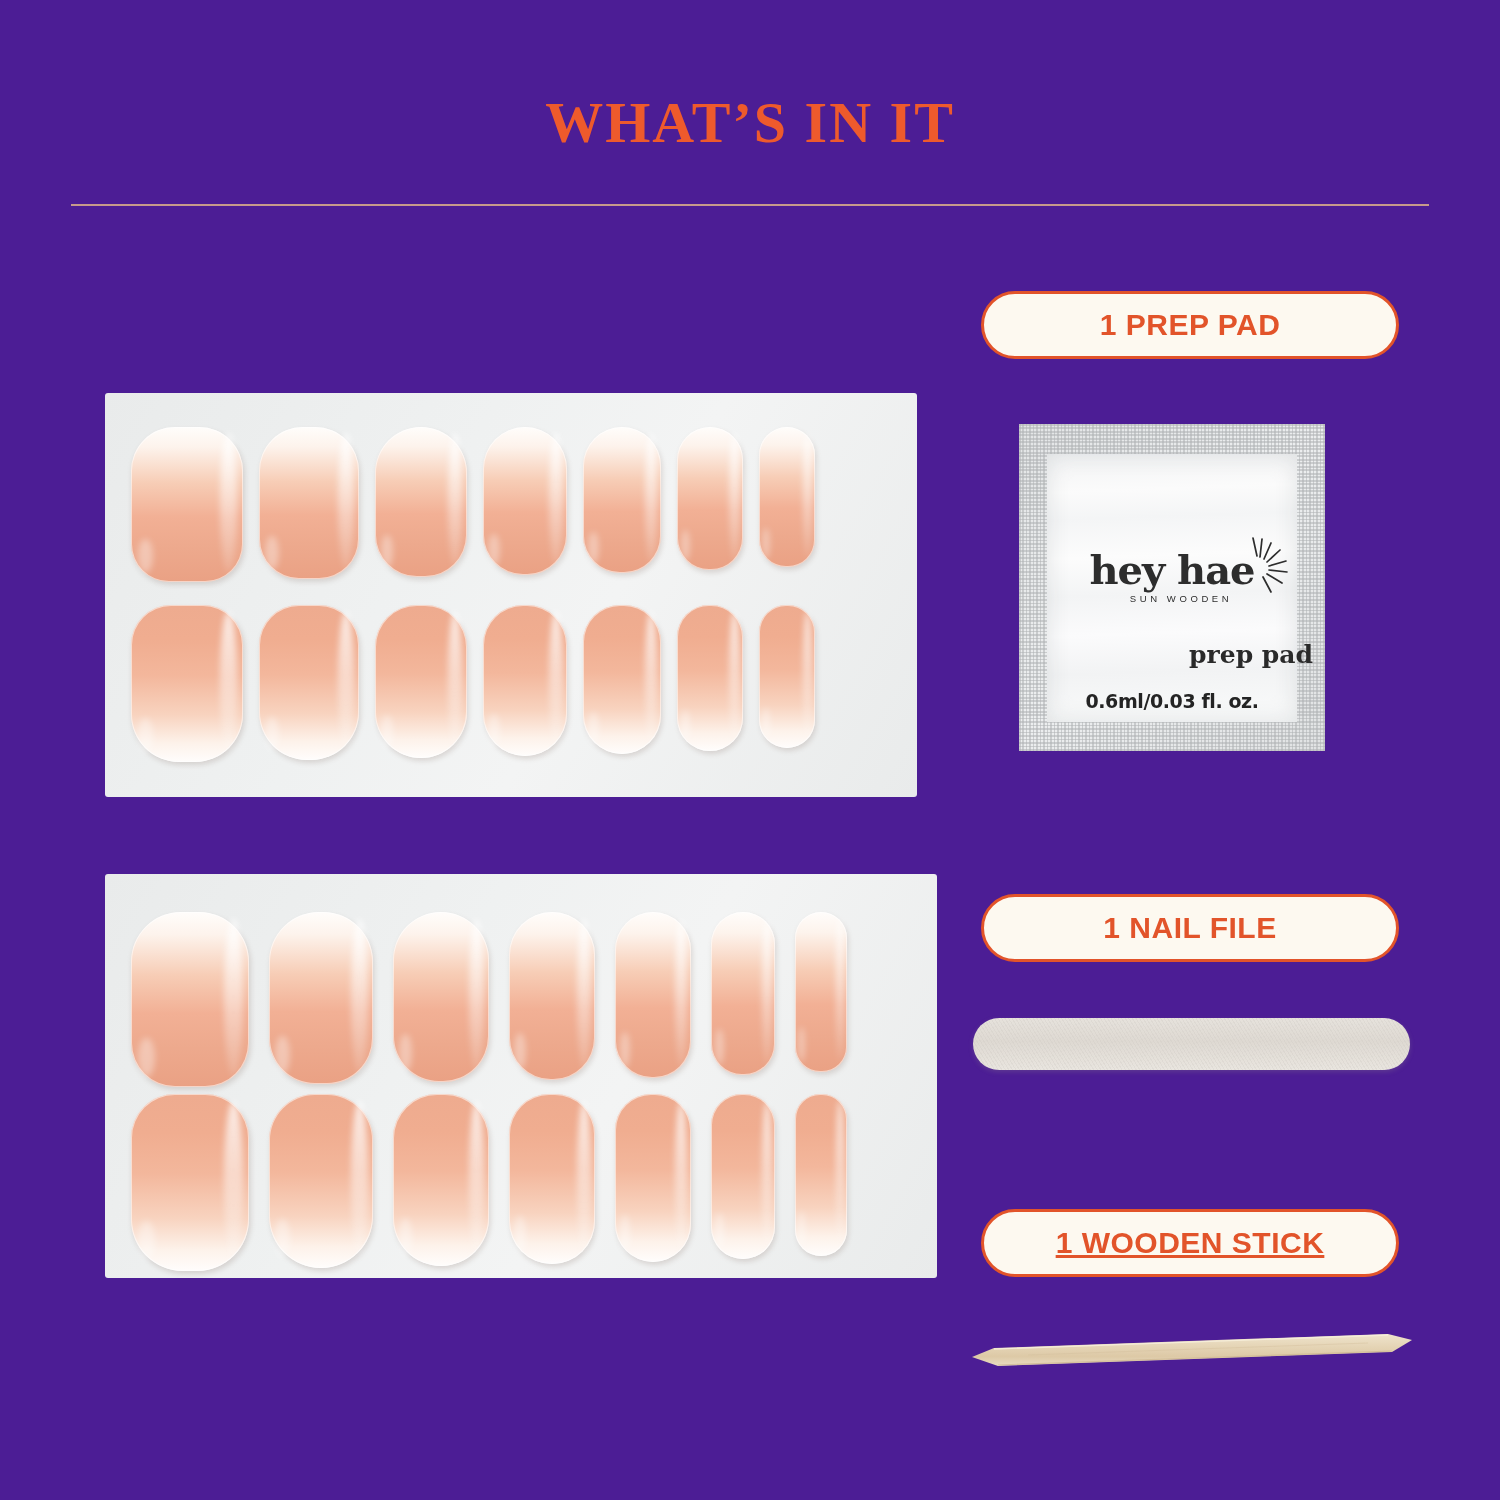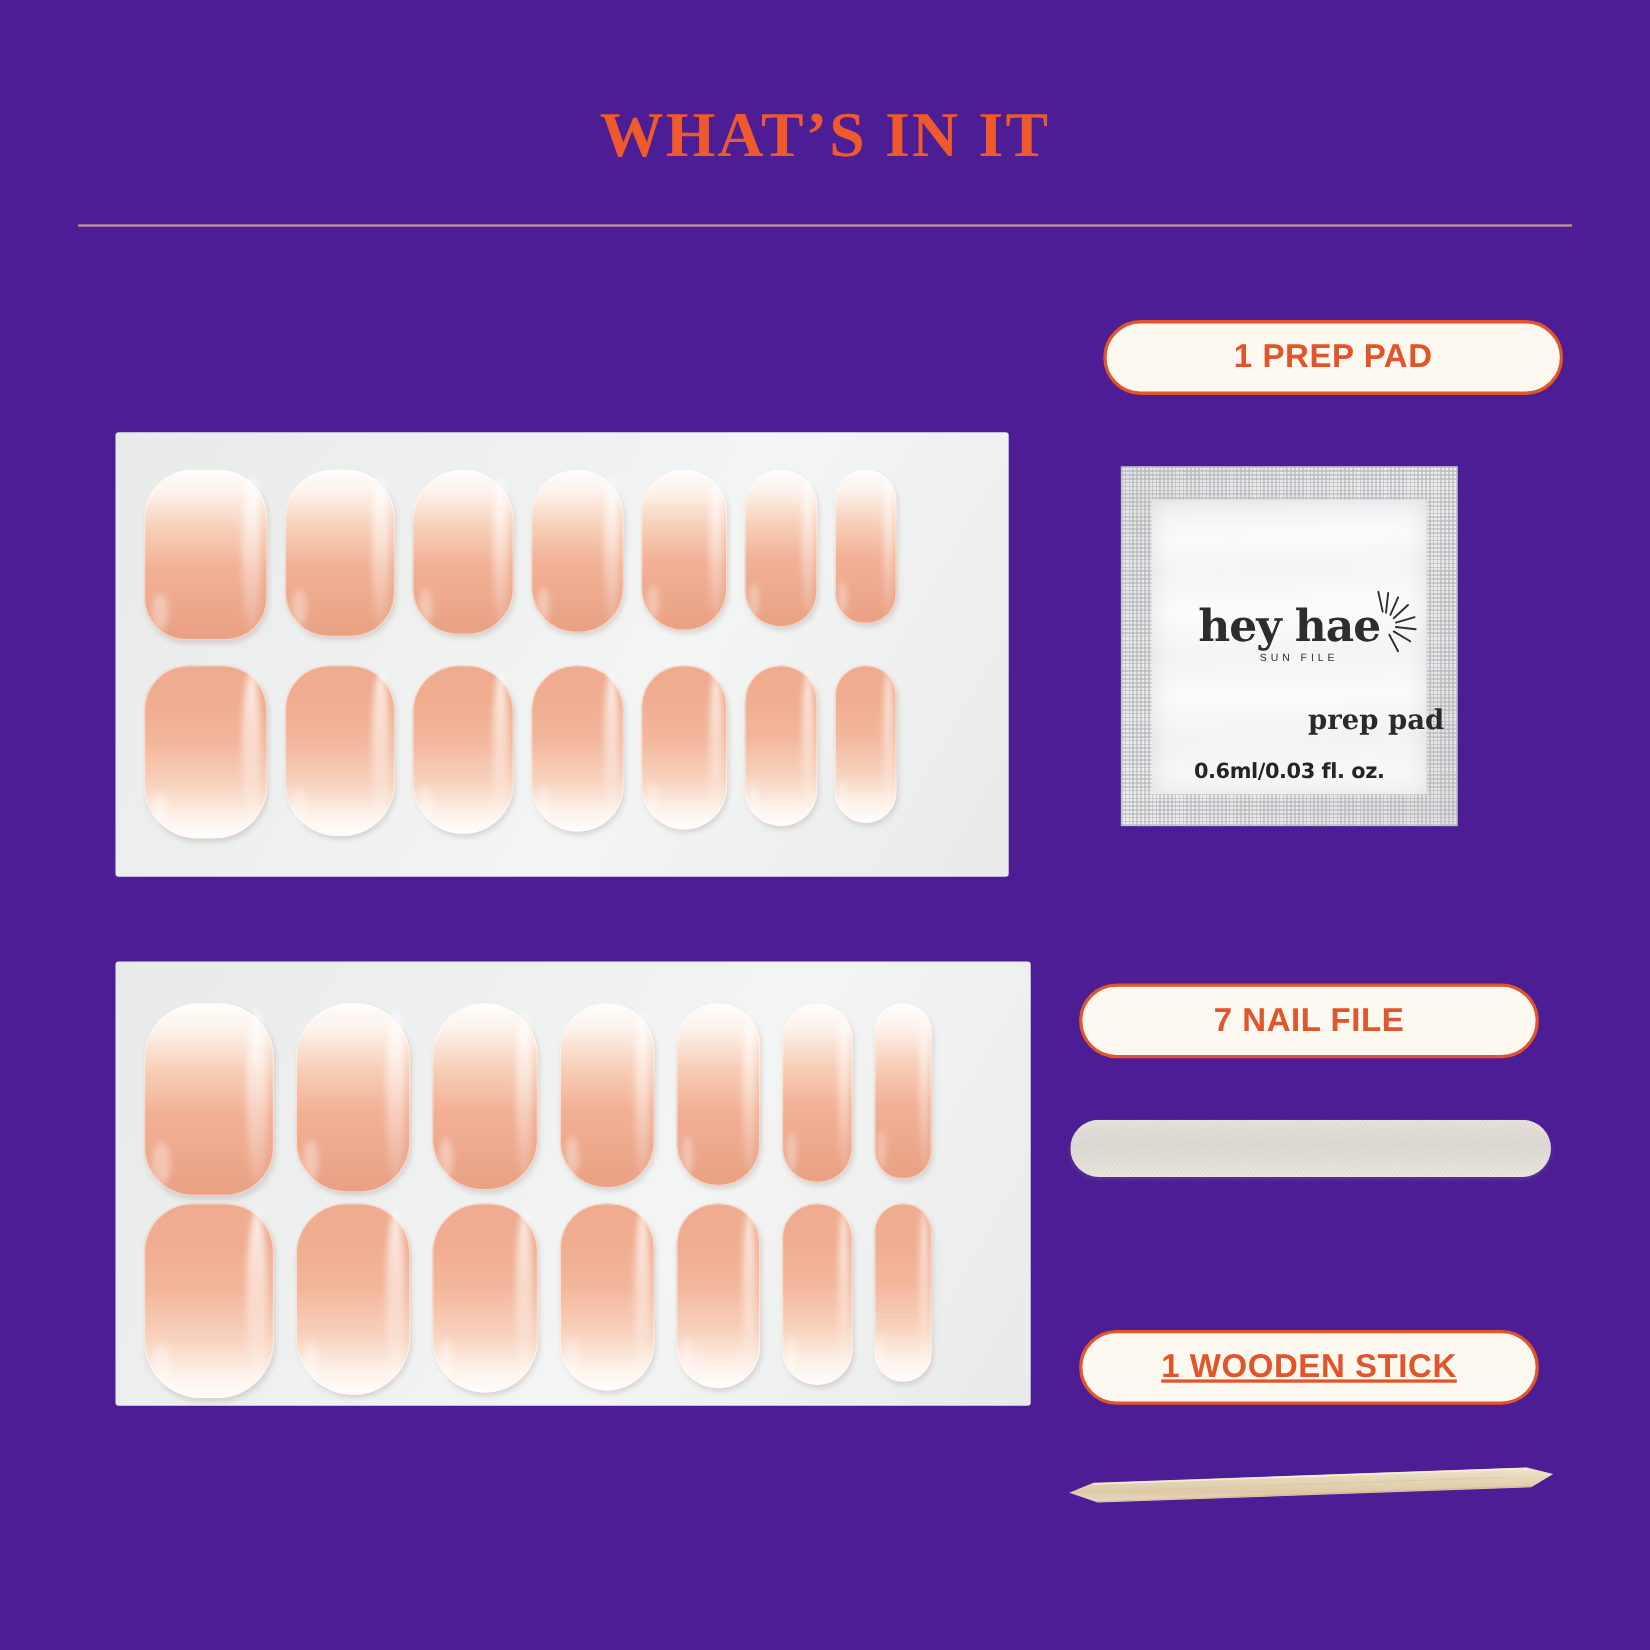--- a/index.html
+++ b/index.html
@@ -56,21 +56,21 @@
     white-space: nowrap;
   }
   .pill-strips {
     left: 93px;  top: 291px;
     width: 432px; height: 68px;
     font-size: 30px;
   }
   .pill-strips .lbl-bold   { font-weight: bold; letter-spacing: 0.5px; }
   .pill-strips .lbl-light  { font-weight: 400; letter-spacing: 0.5px; }
 
-  .pill-prep  { left: 1003px; top: 291px; width: 418px; height: 68px; font-size: 30px; font-weight: bold; letter-spacing: 0.5px; }
+  .pill-prep  { left: 981px; top: 291px; width: 418px; height: 68px; font-size: 30px; font-weight: bold; letter-spacing: 0.5px; }
   .pill-file  { left: 981px; top: 894px; width: 418px; height: 68px; font-size: 30px; font-weight: bold; letter-spacing: 0.5px; }
   .pill-stick { left: 981px; top: 1209px; width: 418px; height: 68px; font-size: 30px; font-weight: bold; letter-spacing: 0.5px; text-decoration: underline; }
 
   
   .sheet {
     position: absolute;
     background:
       linear-gradient(120deg, #e9ebeb 0%, #eff1f1 38%, #f3f4f4 60%, #e9ebeb 100%);
     border-radius: 3px;
   }
@@ -240,21 +240,21 @@
 
   <div class="page-title">WHAT’S IN IT</div>
   <div class="header-divider"></div>
 
 
   <div class="pill pill-prep">
     <span>1 PREP PAD</span>
   </div>
 
   <div class="pill pill-file">
-    <span>7 NAIL FILE</span>
+    <span>1 NAIL FILE</span>
   </div>
 
   <div class="pill pill-stick">
     <span>1 WOODEN STICK</span>
   </div>
 
   <div class="sheet sheet-1" id="sheet-0">
       <div class="nail-row" style="left: 26px; top: 34px; gap: 16px;">
         <div class="nail" style="width: 112px; height: 155px; border-radius: 44px 44px 38px 38px;"></div>
         <div class="nail" style="width: 100px; height: 152px; border-radius: 44px 44px 40px 40px;"></div>
@@ -294,21 +294,21 @@
         <div class="nail flip" style="width: 52px; height: 162px; border-radius: 25px 25px 26px 26px;"></div>
       </div>
     </div>
 
   <div class="sachet">
     <div class="sachet-face">
 
       <div class="logo-wrap">
         <div class="logo-row">
           <div class="logo-text">hey hae</div>
-          <div class="logo-sub">SUN FILE</div>
+          <div class="logo-sub">SUN WOODEN</div>
 
           <svg class="sunburst" viewBox="0 0 56 60">
             <g stroke="#2d2d2d" stroke-width="1.7" stroke-linecap="round">
               <line x1="24" y1="20" x2="20" y2="2"></line>
               <line x1="27" y1="21" x2="29" y2="3"></line>
               <line x1="31" y1="23" x2="38" y2="7"></line>
               <line x1="34" y1="26" x2="47" y2="14"></line>
               <line x1="36" y1="30" x2="53" y2="25"></line>
               <line x1="36" y1="34" x2="54" y2="36"></line>
               <line x1="34" y1="38" x2="49" y2="47"></line>

